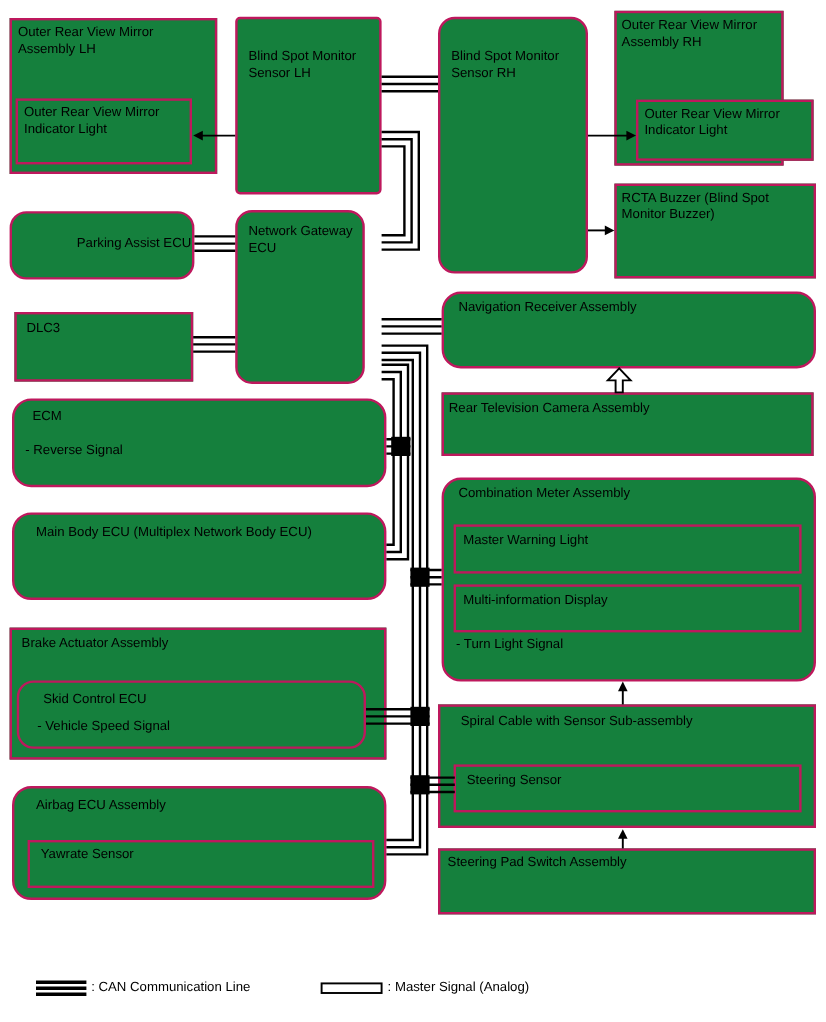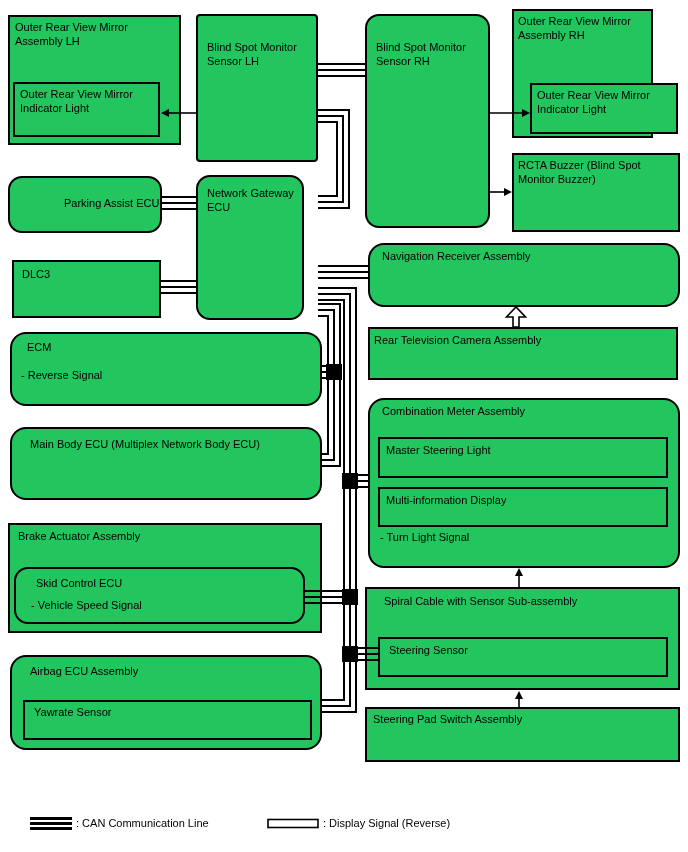--- a/index.html
+++ b/index.html
@@ -1,21 +1,21 @@
 <!DOCTYPE html>
 <html><head>
 <meta charset="utf-8">
 <style>
   html,body{margin:0;padding:0;background:#fff;}
   .canvas{
     position:relative;width:688px;height:852px;background:#fff;
     font-family:"Liberation Sans",sans-serif;font-size:11px;line-height:14px;color:#000;
     overflow:hidden;
   }
-  .box{position:absolute;border:2px solid #000000;background:#22c55e;box-sizing:border-box;}
+  .box{position:absolute;border:2px solid #be185d;background:#15803d;box-sizing:border-box;}
   .lbl{position:absolute;white-space:normal;}
   .note{position:absolute;white-space:nowrap;}
   .legend-text{position:absolute;white-space:nowrap;}
   svg.wires{position:absolute;left:0;top:0;z-index:5;pointer-events:none;}
   .boxes{position:absolute;left:0;top:0;z-index:1;}
 </style>
 </head>
 <body>
 
 <div class="canvas">
@@ -78,21 +78,21 @@
       <div class="lbl" style="left:12px;top:4px;width:290px;">Navigation Receiver Assembly</div>
     </div>
     <div class="box" style="left:368px;top:327px;width:310px;height:53px;">
       <div class="lbl" style="left:4px;top:4px;width:290px;">Rear Television Camera Assembly</div>
     </div>
     <div class="box" style="left:368px;top:398px;width:312px;height:170px;border-radius:16px;">
       <div class="lbl" style="left:12px;top:4px;width:290px;">Combination Meter Assembly</div>
       <div class="note" style="left:10px;top:130px;">- Turn Light Signal</div>
     </div>
     <div class="box" style="left:378px;top:437px;width:290px;height:41px;">
-      <div class="lbl" style="left:6px;top:4px;width:270px;">Master Steering Light</div>
+      <div class="lbl" style="left:6px;top:4px;width:270px;">Master Warning Light</div>
     </div>
     <div class="box" style="left:378px;top:487px;width:290px;height:40px;padding-left:48px;">
       <div class="lbl" style="left:6px;top:4px;width:270px;">Multi-information Display</div>
     </div>
     <div class="box" style="left:365px;top:587px;width:315px;height:103px;">
       <div class="lbl" style="left:17px;top:5px;width:290px;">Spiral Cable with Sensor Sub-assembly</div>
     </div>
     <div class="box" style="left:378px;top:637px;width:290px;height:40px;">
       <div class="lbl" style="left:9px;top:4px;width:270px;">Steering Sensor</div>
     </div>
@@ -182,15 +182,15 @@
       <line x1="30" y1="818.5" x2="72" y2="818.5"></line>
       <line x1="30" y1="823.5" x2="72" y2="823.5"></line>
       <line x1="30" y1="828.5" x2="72" y2="828.5"></line>
     </g>
     <g>
       <rect x="268" y="819.5" width="50" height="8" fill="#ffffff" stroke="#000000" stroke-width="1.6"></rect>
     </g>
   </svg>
 
   <div class="legend-text" style="left:76px;top:816px;">: CAN Communication Line</div>
-  <div class="legend-text" style="left:323px;top:816px;">: Display Signal (Reverse)</div>
+  <div class="legend-text" style="left:323px;top:816px;">: Master Signal (Analog)</div>
 
 </div>
 
 </body></html>

